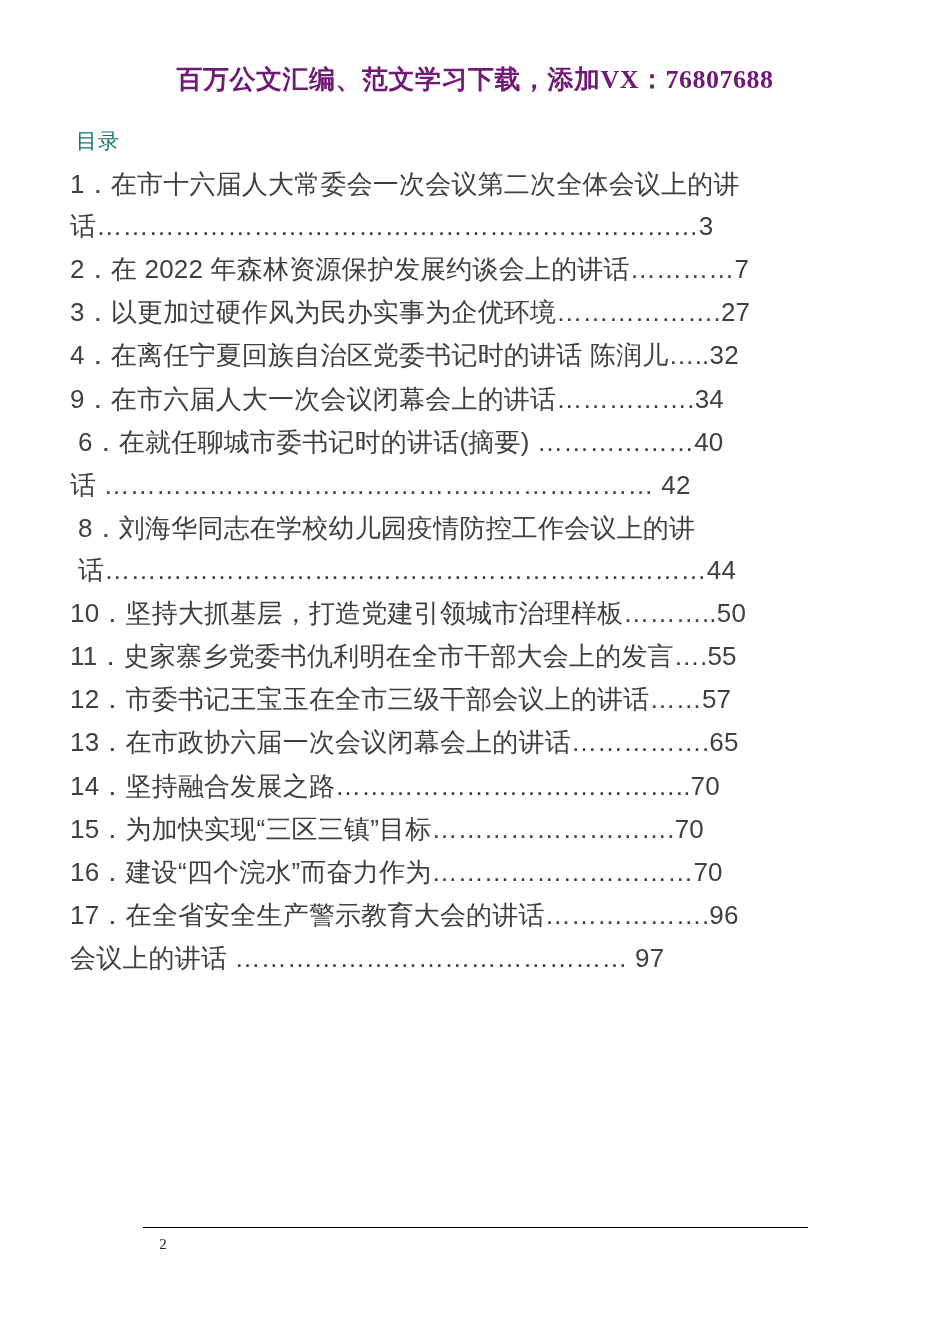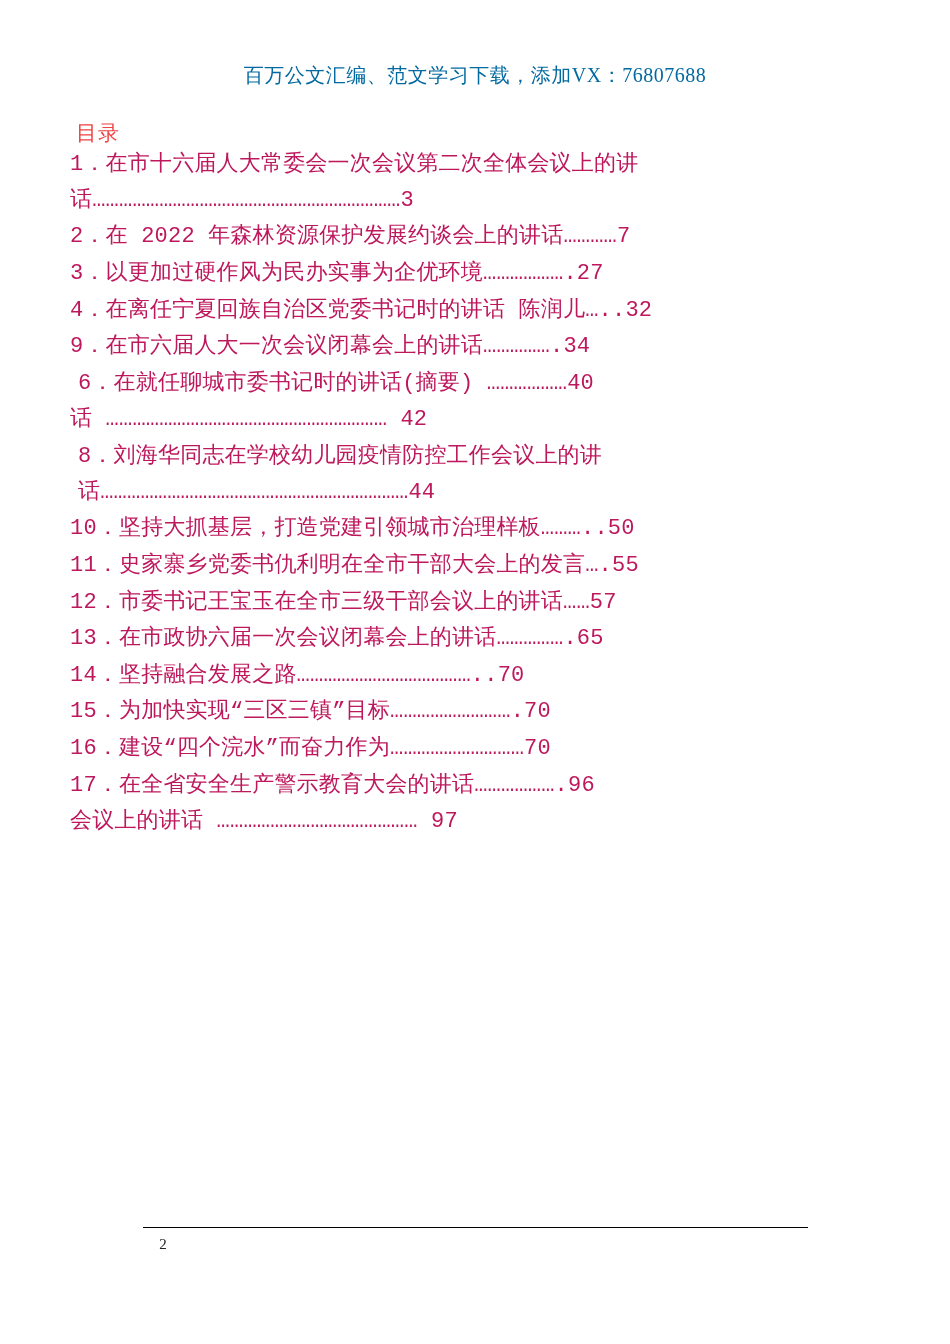--- a/index.html
+++ b/index.html
@@ -17,46 +17,46 @@
   }
   .page {
     position: relative;
     width: 950px;
     height: 1344px;
     box-sizing: border-box;
     padding: 0;
   }
   .banner {
     text-align: center;
-    color: #0369a1;
+    color: #701a75;
     font-family: "Liberation Serif", serif;
-    font-size: 20px;
+    font-size: 26px;
     letter-spacing: 0.5px;
     padding-top: 62px;
-    font-weight: normal;
+    font-weight: bold;
     white-space: nowrap;
   }
   .content {
     margin: 0 auto;
     width: 810px;
     padding-left: 0px;
     padding-top: 30px;
   }
   .toc-title {
     font-family: "Liberation Serif", serif;
     font-size: 21px;
-    color: #ef4444;
+    color: #0f766e;
     margin-left: 6px;
-    margin-bottom: 0;
+    margin-bottom: 8px;
     letter-spacing: 1px;
   }
   .toc-entry {
-    font-size: 22px;
-    font-family: Liberation Mono, monospace;
-    color: #be185d;
+    font-size: 26px;
+    font-family: Liberation Sans, sans-serif;
+    color: #404040;
     line-height: 1.62;
     letter-spacing: 0.2px;
     word-break: break-all;
     margin-bottom: 1px;
   }
   .indent-1 { padding-left: 8px; }
 
   .footer-rule {
     position: absolute;
     left: 143px;

